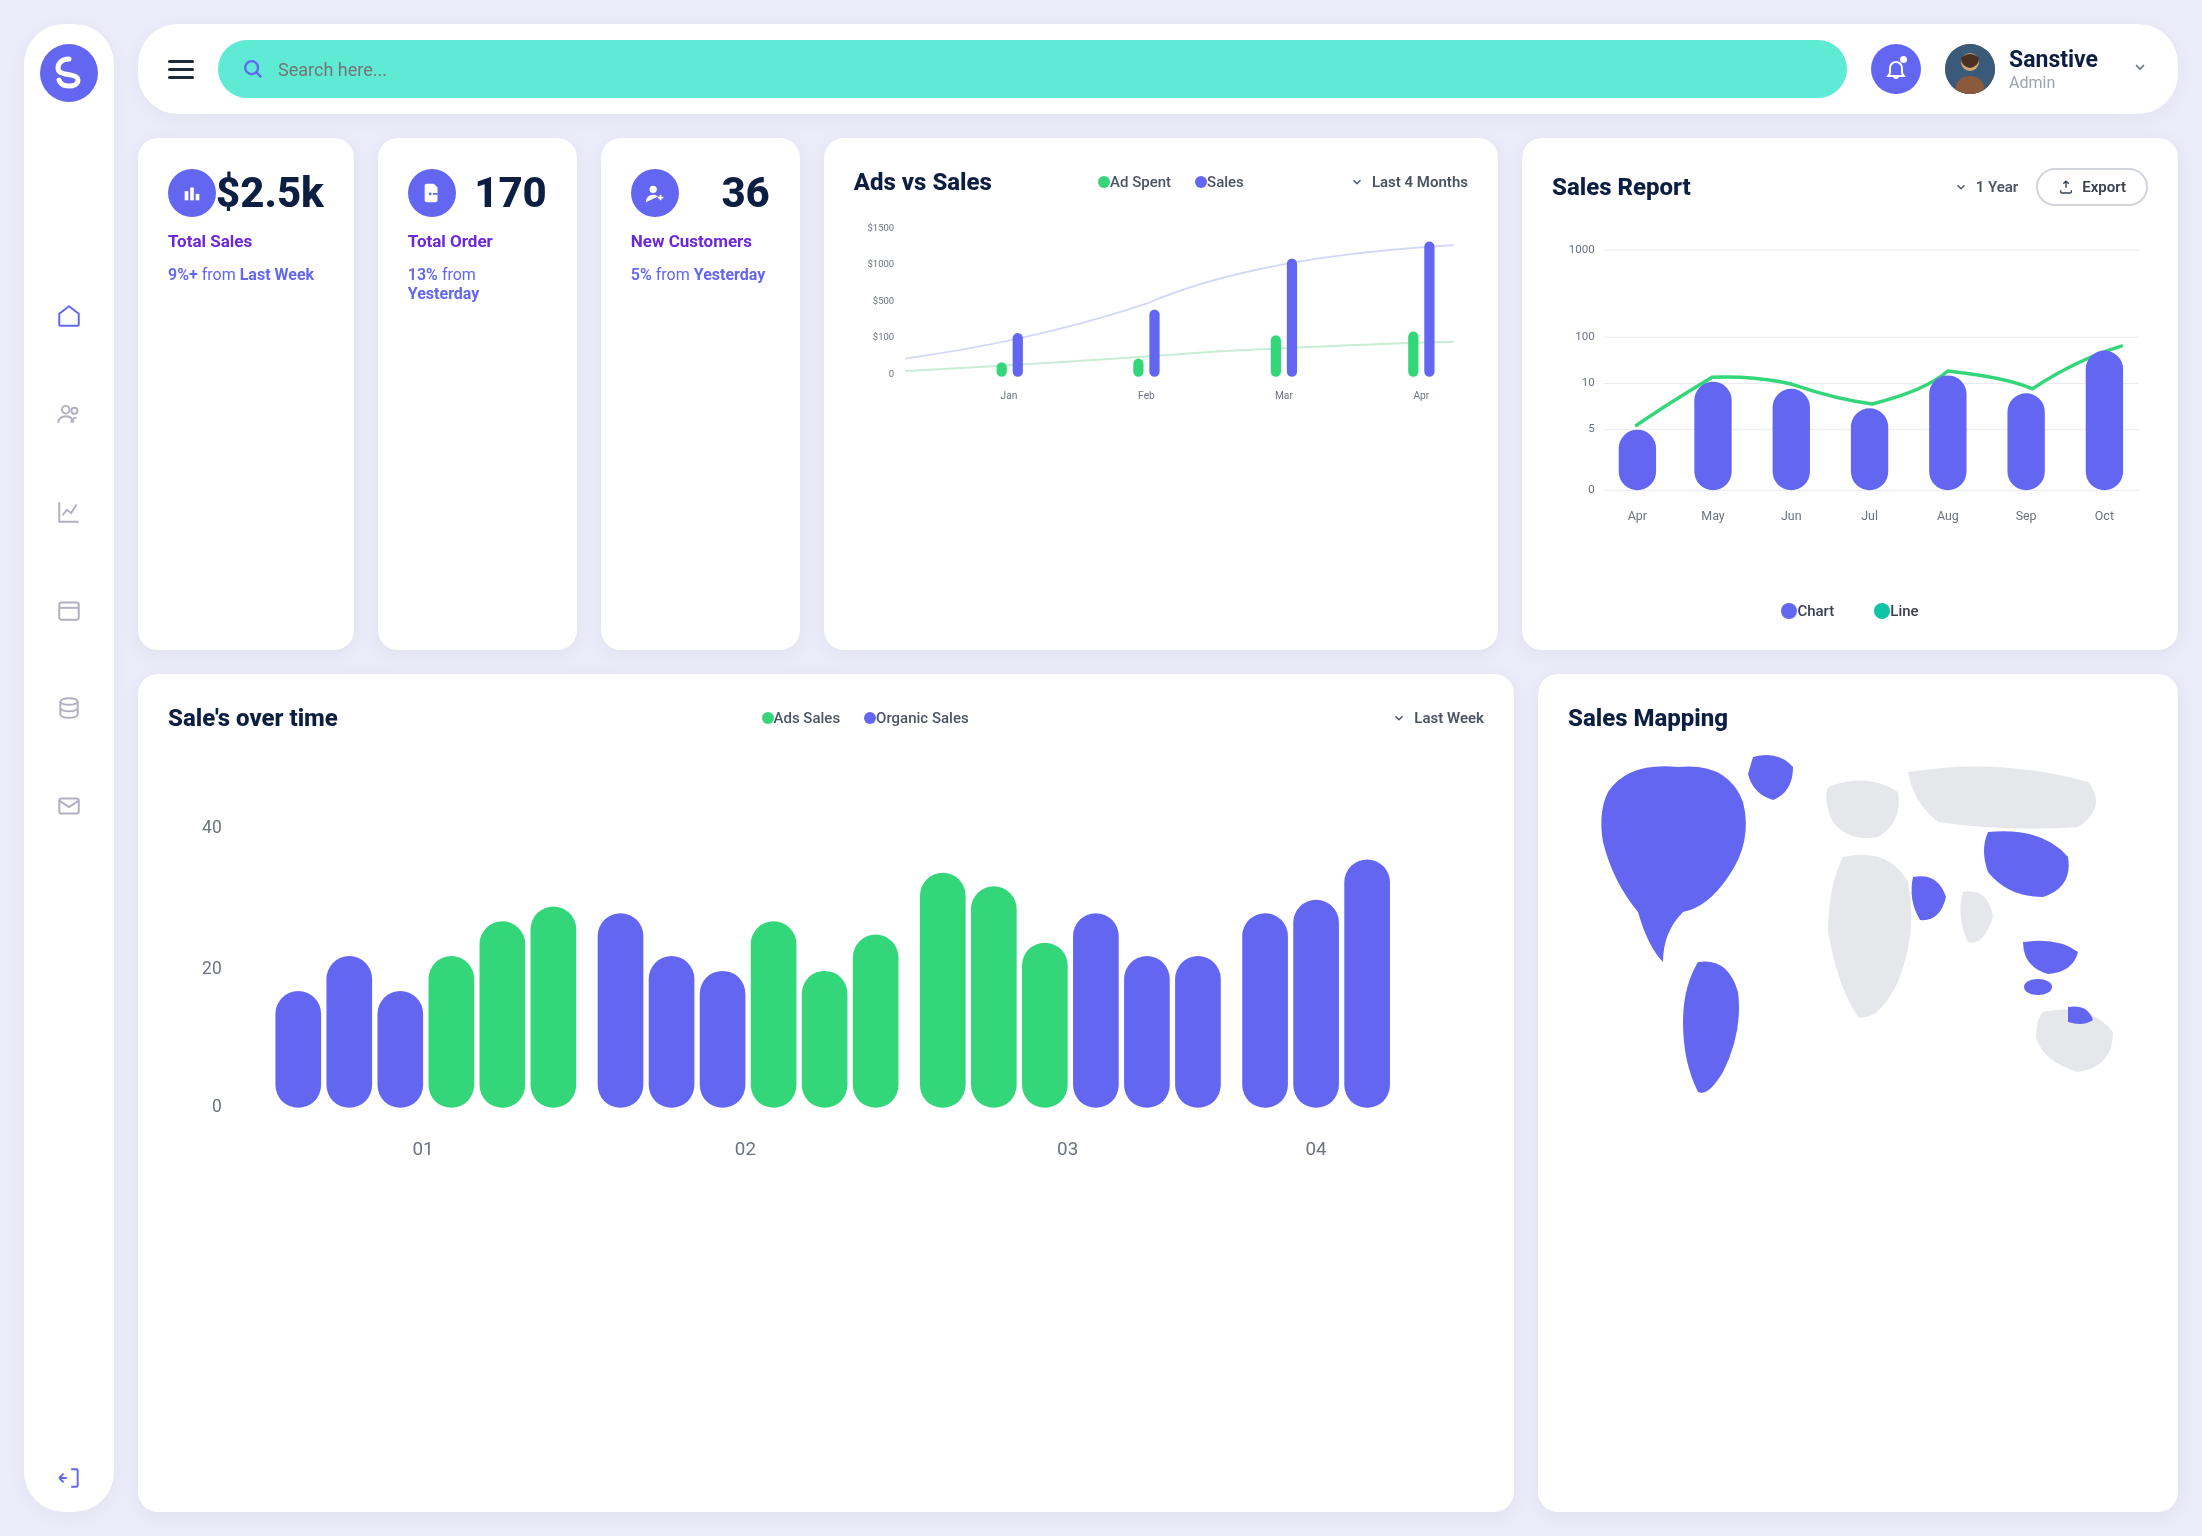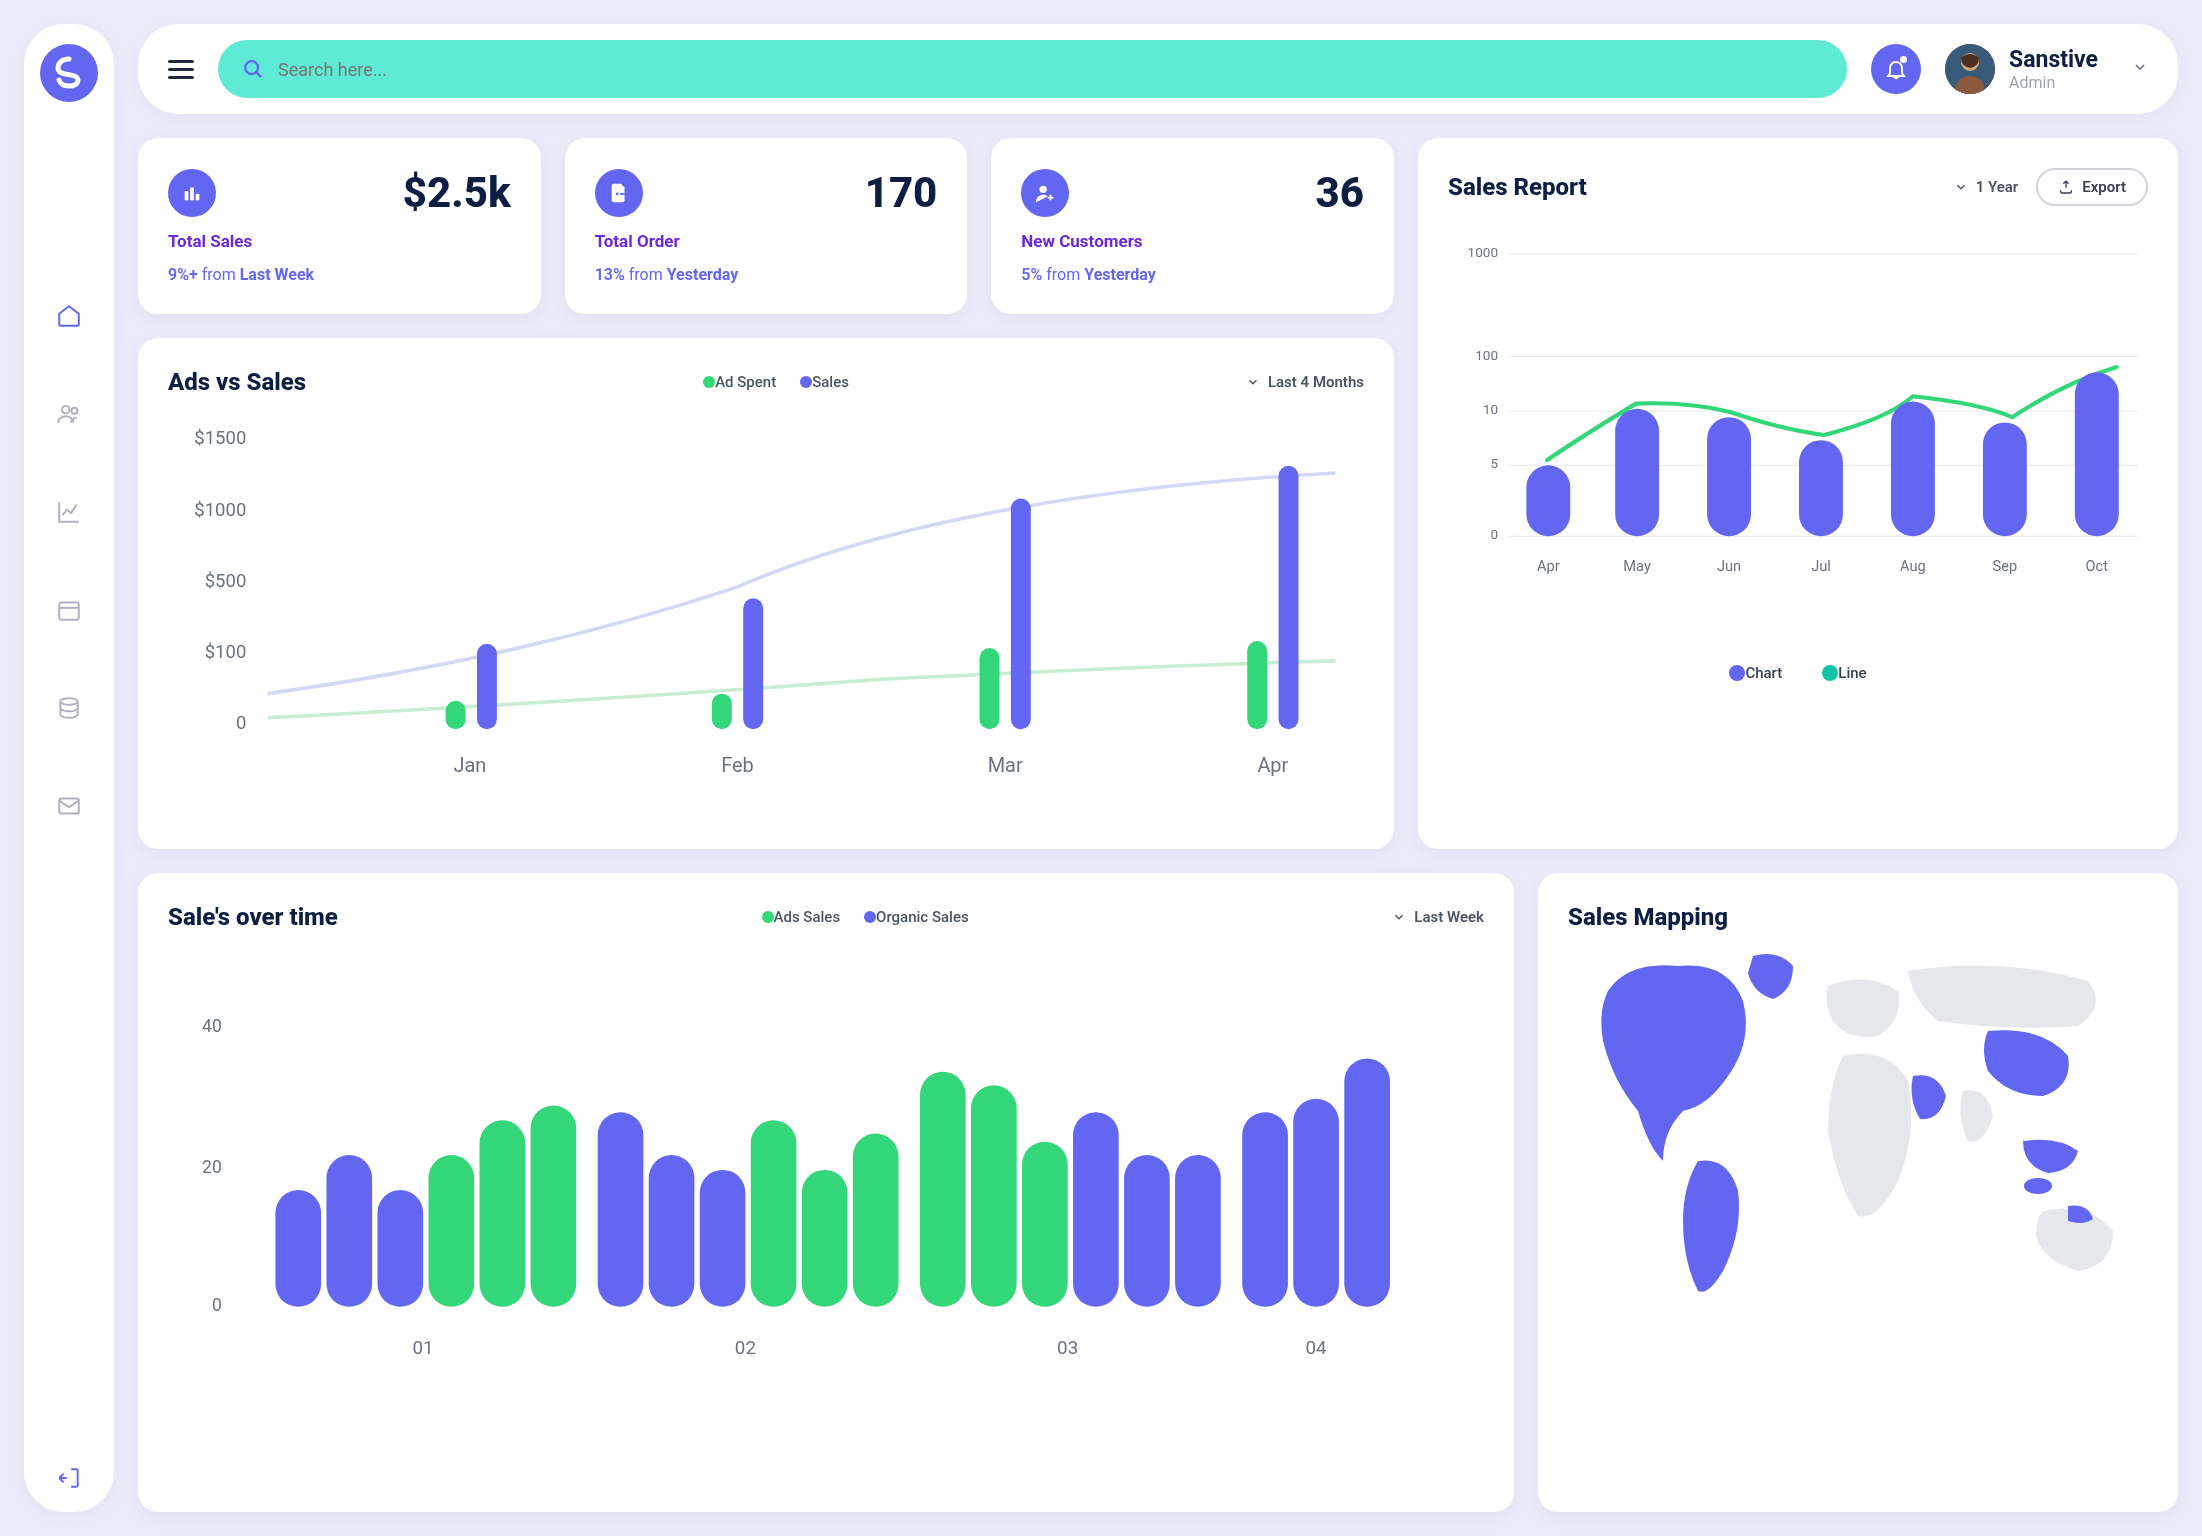--- a/index.html
+++ b/index.html
@@ -35,21 +35,21 @@
 .card{background:#fff;border-radius:20px;box-shadow:0 4px 20px rgba(0,0,0,0.05);padding:30px}
 .stat-card{flex:1;display:flex;flex-direction:column;gap:14px}
 .stat-top{display:flex;align-items:center;justify-content:space-between}
 .stat-icon{width:48px;height:48px;background:#6366f1;border-radius:50%;display:flex;align-items:center;justify-content:center}
 .stat-icon svg{width:22px;height:22px;fill:#fff}
 .stat-val{font-size:42px;font-weight:800;color:#0c1e42}
 .stat-title{font-size:17px;font-weight:700;color:#6d28d9}
 .stat-sub{font-size:16px;color:#6366f1;font-weight:600}
 .stat-sub .gray{color:#6366f1;font-weight:400}
 .stat-sub .bold{font-weight:700}
-.sales-report{width:760px}
+.sales-report{width:656px}
 .chart-header{display:flex;align-items:center;justify-content:space-between;margin-bottom:20px}
 .chart-title{font-size:24px;font-weight:800;color:#0c1e42}
 .chart-controls{display:flex;align-items:center;gap:18px}
 .period{display:flex;align-items:center;gap:8px;color:#4b5563;font-size:15px;font-weight:600;cursor:pointer}
 .period svg{width:14px;height:14px;stroke:#4b5563;fill:none;stroke-width:2.5}
 .export-btn{border:2px solid #d1d5db;background:#fff;border-radius:24px;padding:8px 20px;display:flex;align-items:center;gap:8px;cursor:pointer;font-size:15px;font-weight:600;color:#374151}
 .export-btn svg{width:16px;height:16px;stroke:#374151;fill:none;stroke-width:2}
 .chart-body{position:relative}
 .ads-sales{flex:1}
 .legend{display:flex;gap:24px;font-size:15px;color:#4b5563;font-weight:500}
@@ -159,21 +159,21 @@
           <span class="user-name">Sanstive</span>
           <span class="user-role">Admin</span>
         </div>
         <div class="user-chev"><svg viewBox="0 0 24 24">
               <path d="M6 9l6 6 6-6"></path>
             </svg></div>
       </div>
     </div>
 
     <div class="row">
-      <div style="display:flex;gap:24px;flex:1;flex-direction:column">
+      <div style="display:flex;gap:24px;flex:1;flex-direction:row">
         <div style="display:flex;gap:24px">
           <div class="card stat-card">
             <div class="stat-top">
               <div class="stat-icon">
                   <svg viewBox="0 0 24 24">
                     <rect x="4" y="10" width="4" height="10"></rect>
                     <rect x="10" y="6" width="4" height="14"></rect>
                     <rect x="16" y="13" width="4" height="7"></rect>
                   </svg>
                 </div>

